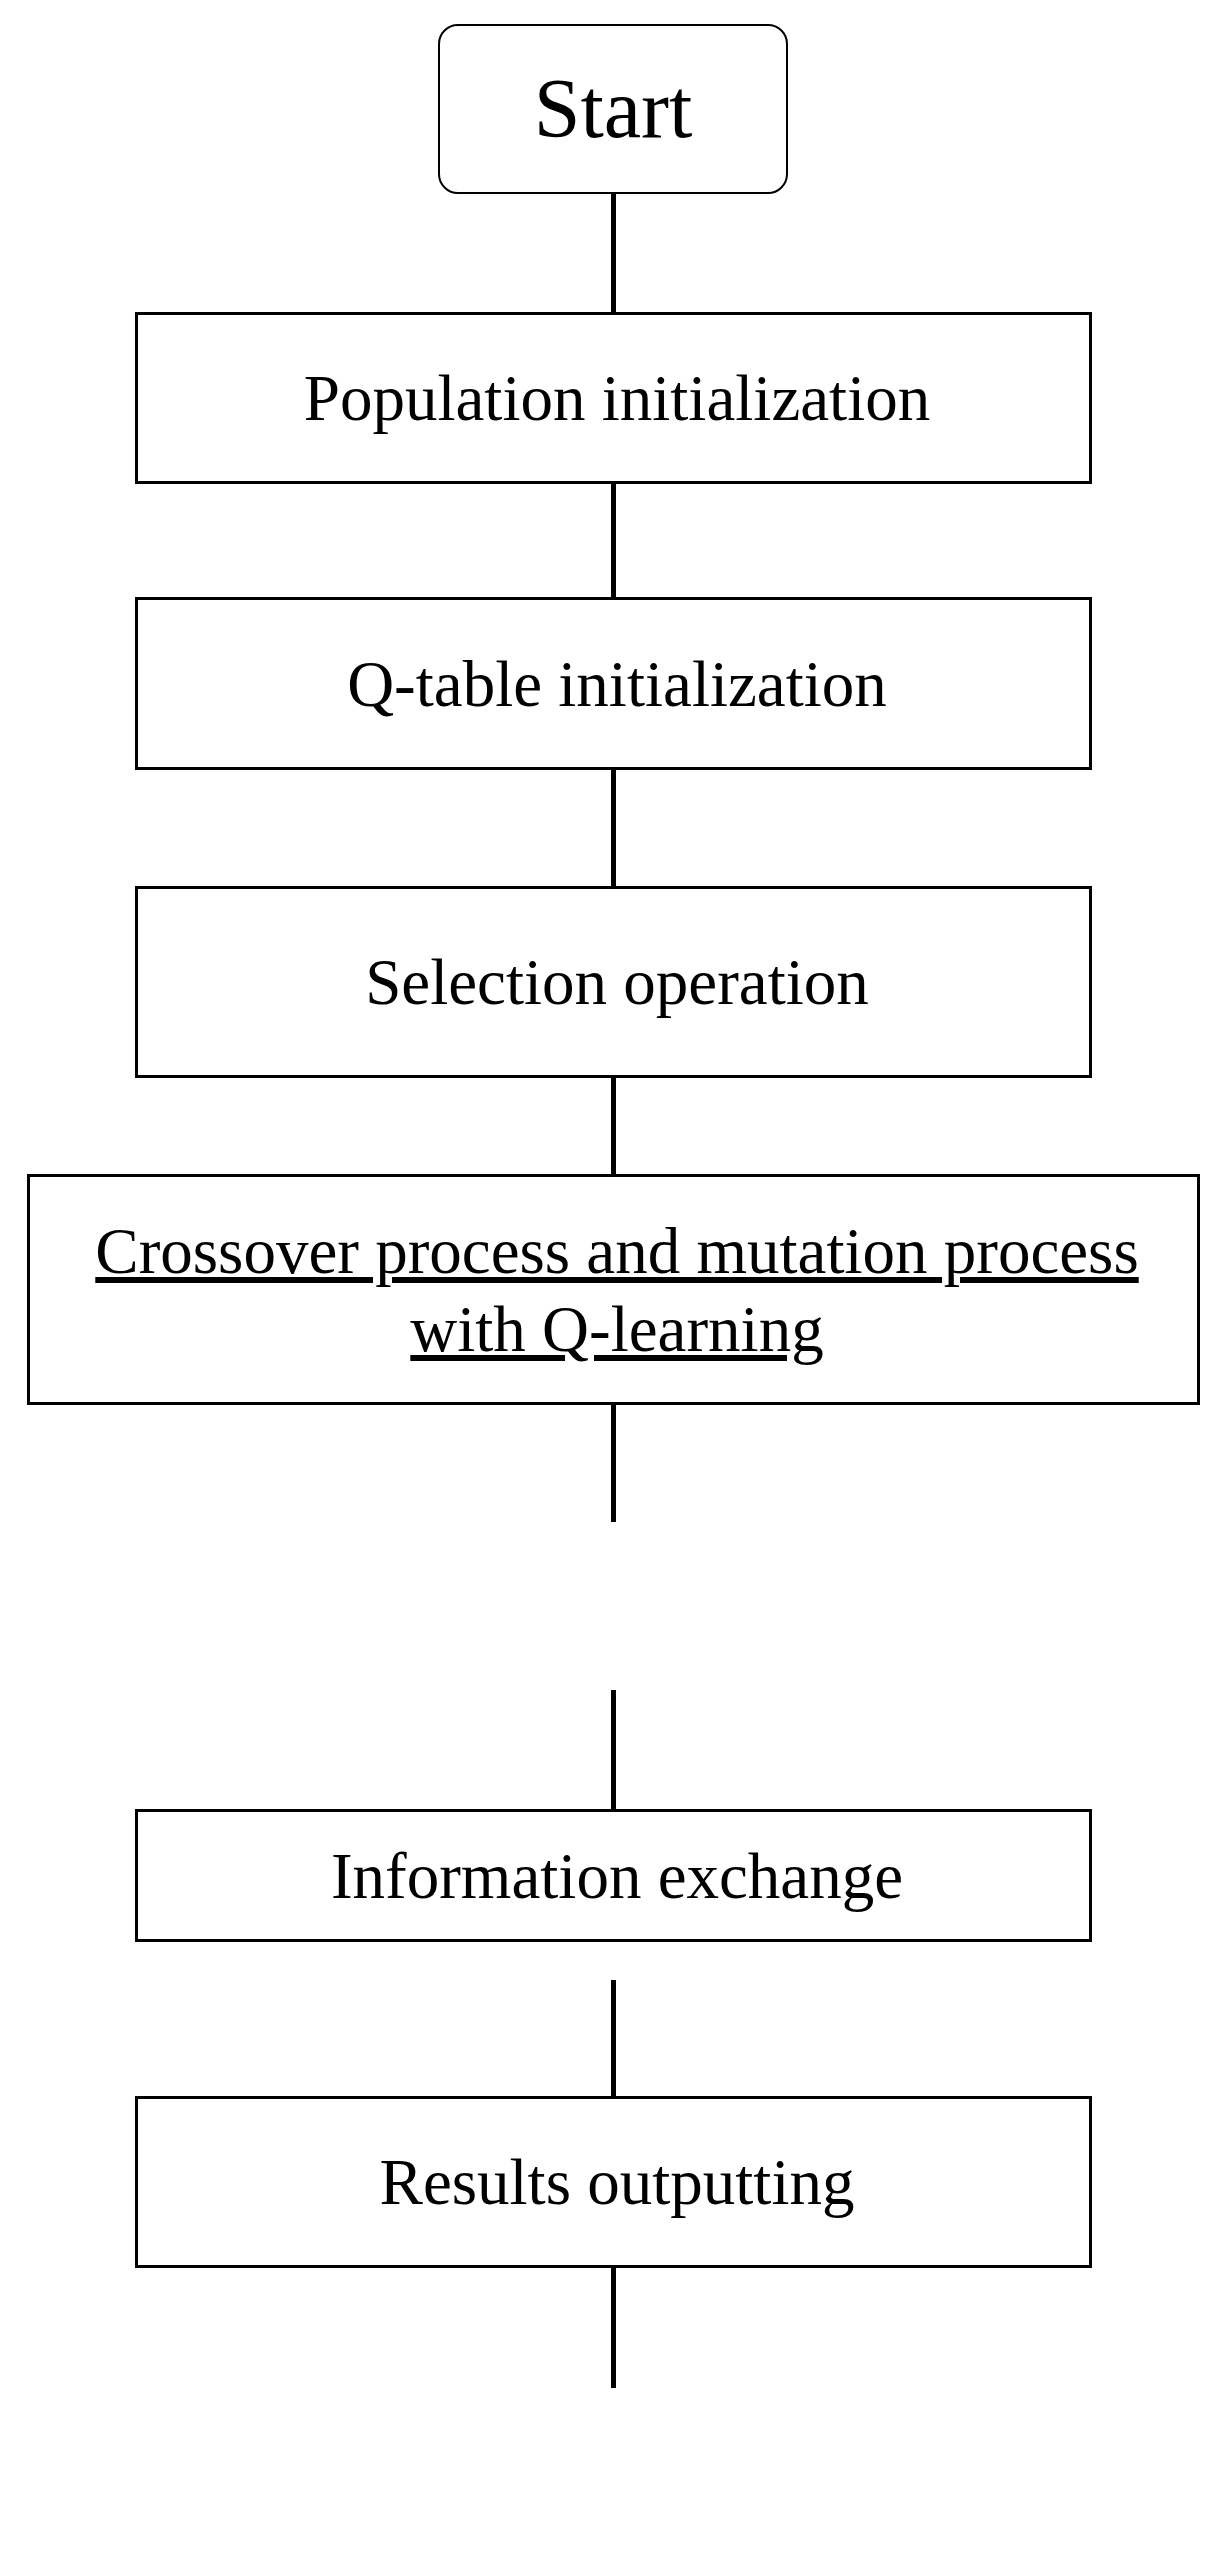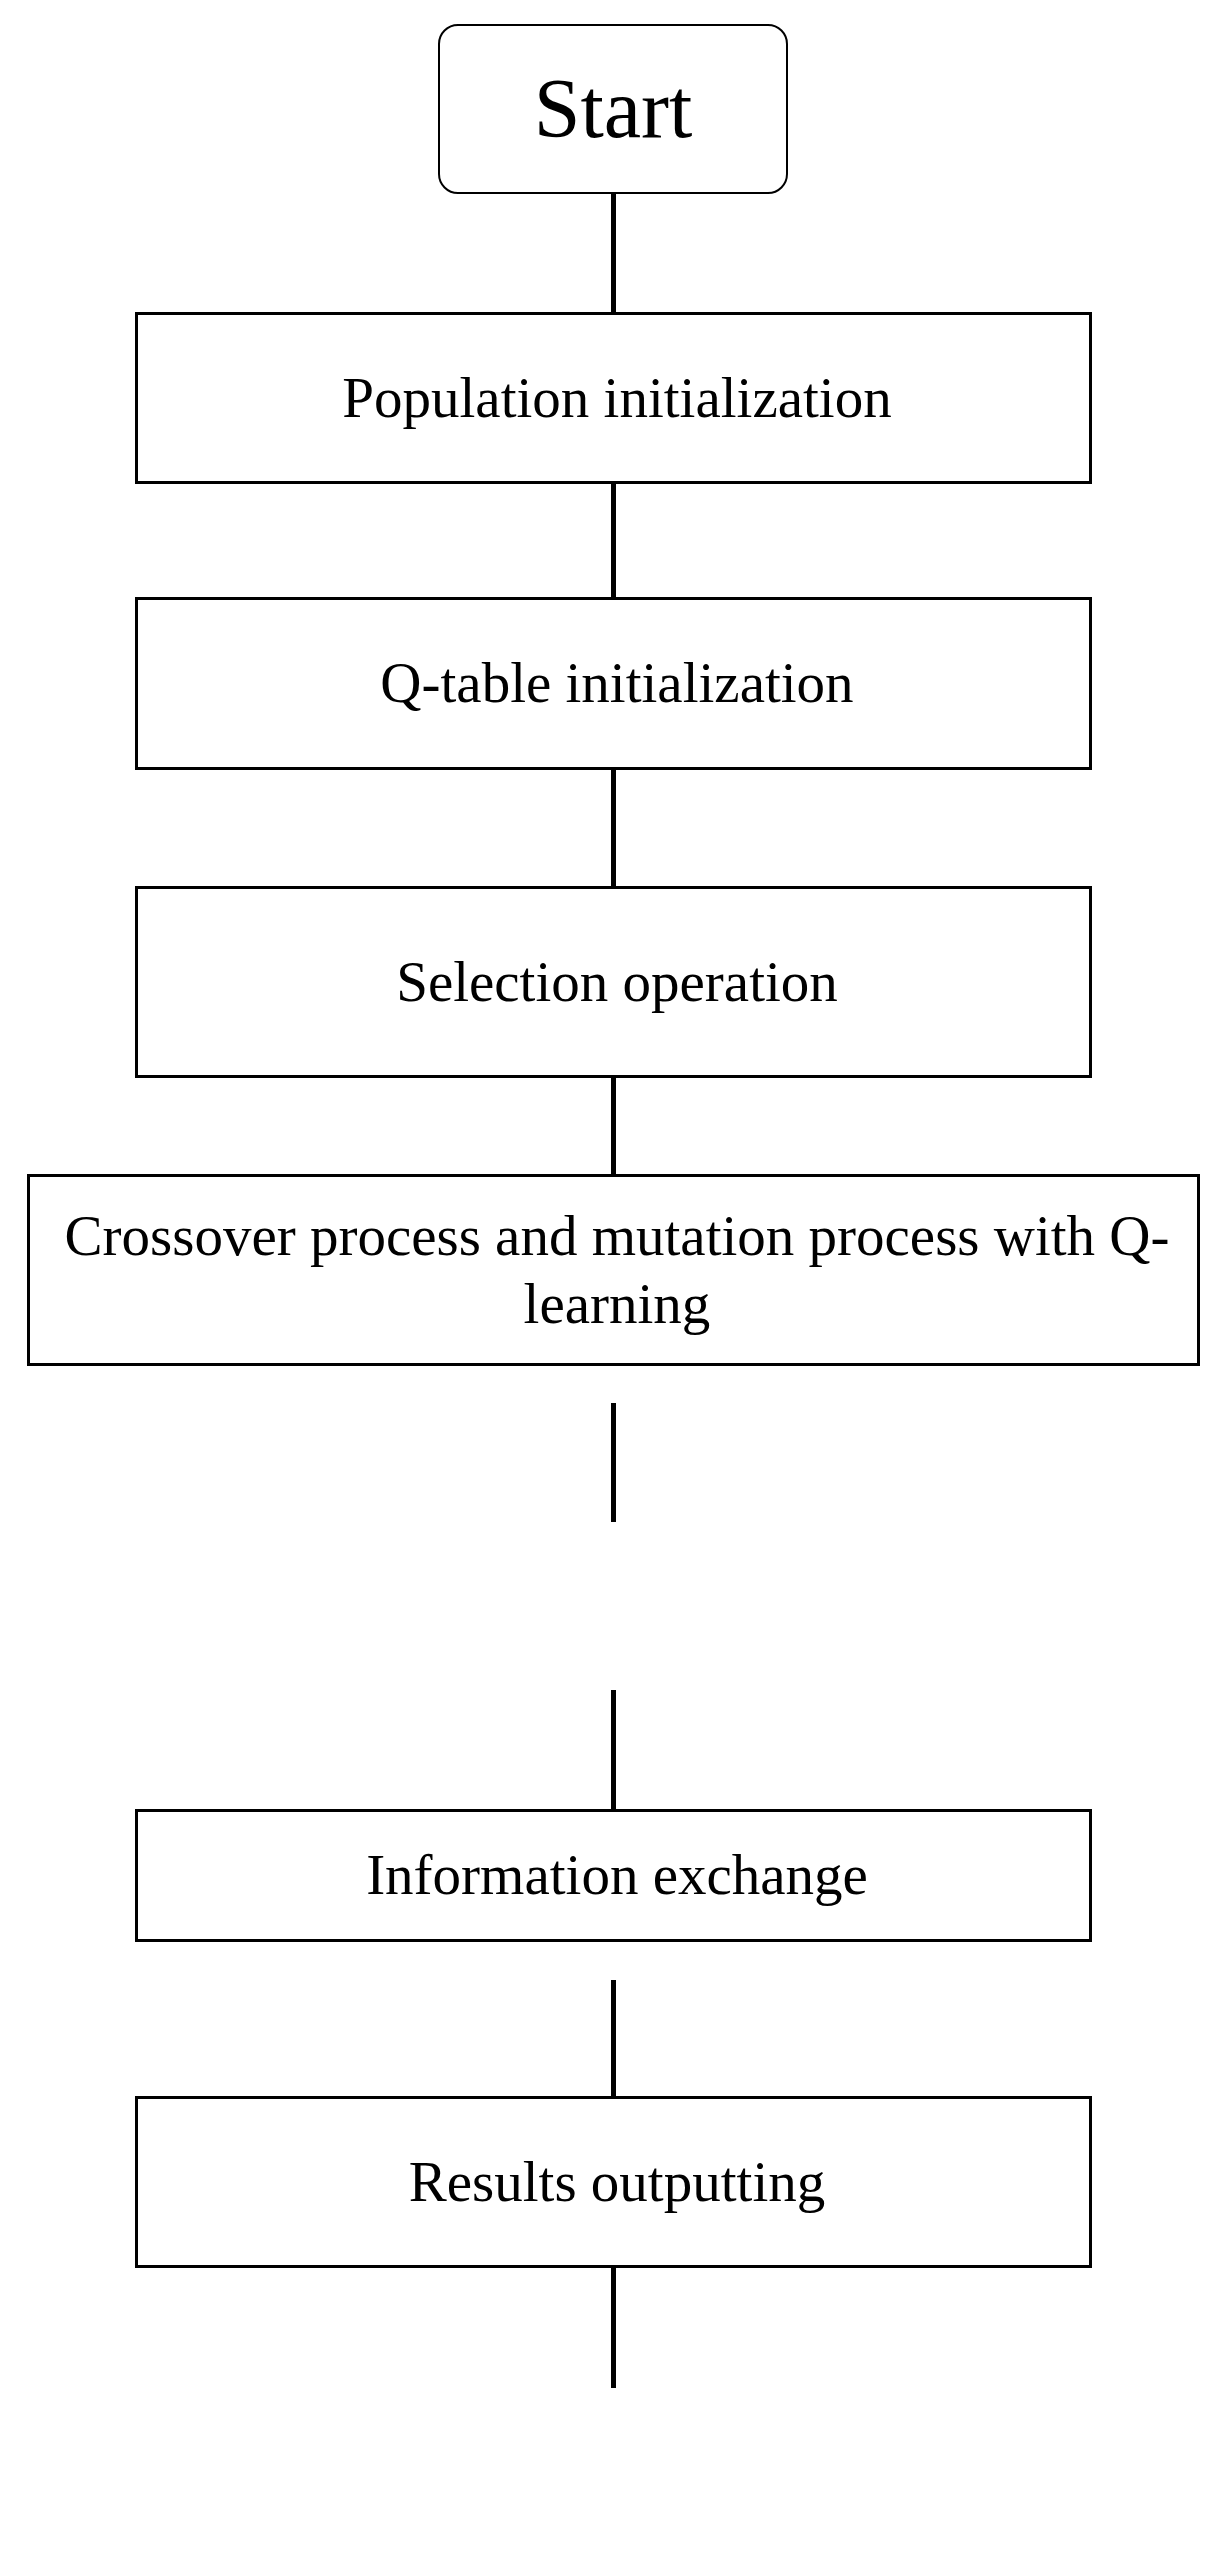--- a/index.html
+++ b/index.html
@@ -22,21 +22,21 @@
     background: #ffffff;
     display: flex;
     align-items: center;
     justify-content: center;
     text-align: center;
     line-height: 1.2;
     z-index: 2;
   }
   .process {
     border: 3.4px solid #000000;
-    font-size: 57px;
+    font-size: 65px;
     width: 957px;
     left: 135px;
     padding-left: 7px;
   }
   .terminator {
     border: 2.5px solid #000000;
     border-radius: 20px;
     font-size: 84px;
     width: 350px;
     left: 438px;
@@ -46,21 +46,21 @@
     width: 5px;
     left: 611px;
     background: #000000;
     z-index: 1;
   }
   
   #n-start   { top: 24px;   height: 170px; }
   #n-pop     { top: 312px;  height: 172px; }
   #n-qinit   { top: 597px;  height: 173px; }
   #n-sel     { top: 886px; height: 192px; }
-  #n-cross   { top: 1174px; height: 192px; width: 1173px; left: 27px; }
+  #n-cross   { top: 1174px; height: 231px; width: 1173px; left: 27px; text-decoration: underline; }
   #n-qupd    { top: 1519px; height: 173px; }
   #n-info    { top: 1809px; height: 133px; }
   #n-res     { top: 2096px; height: 172px; }
   #n-end     { top: 2385px; height: 172px; }
 
   #e1 { top: 193px;  height: 122px; }
   #e2 { top: 482px;  height: 119px; }
   #e3 { top: 768px;  height: 121px; }
   #e4 { top: 1056px; height: 121px; }
   #e5 { top: 1403px; height: 119px; }

